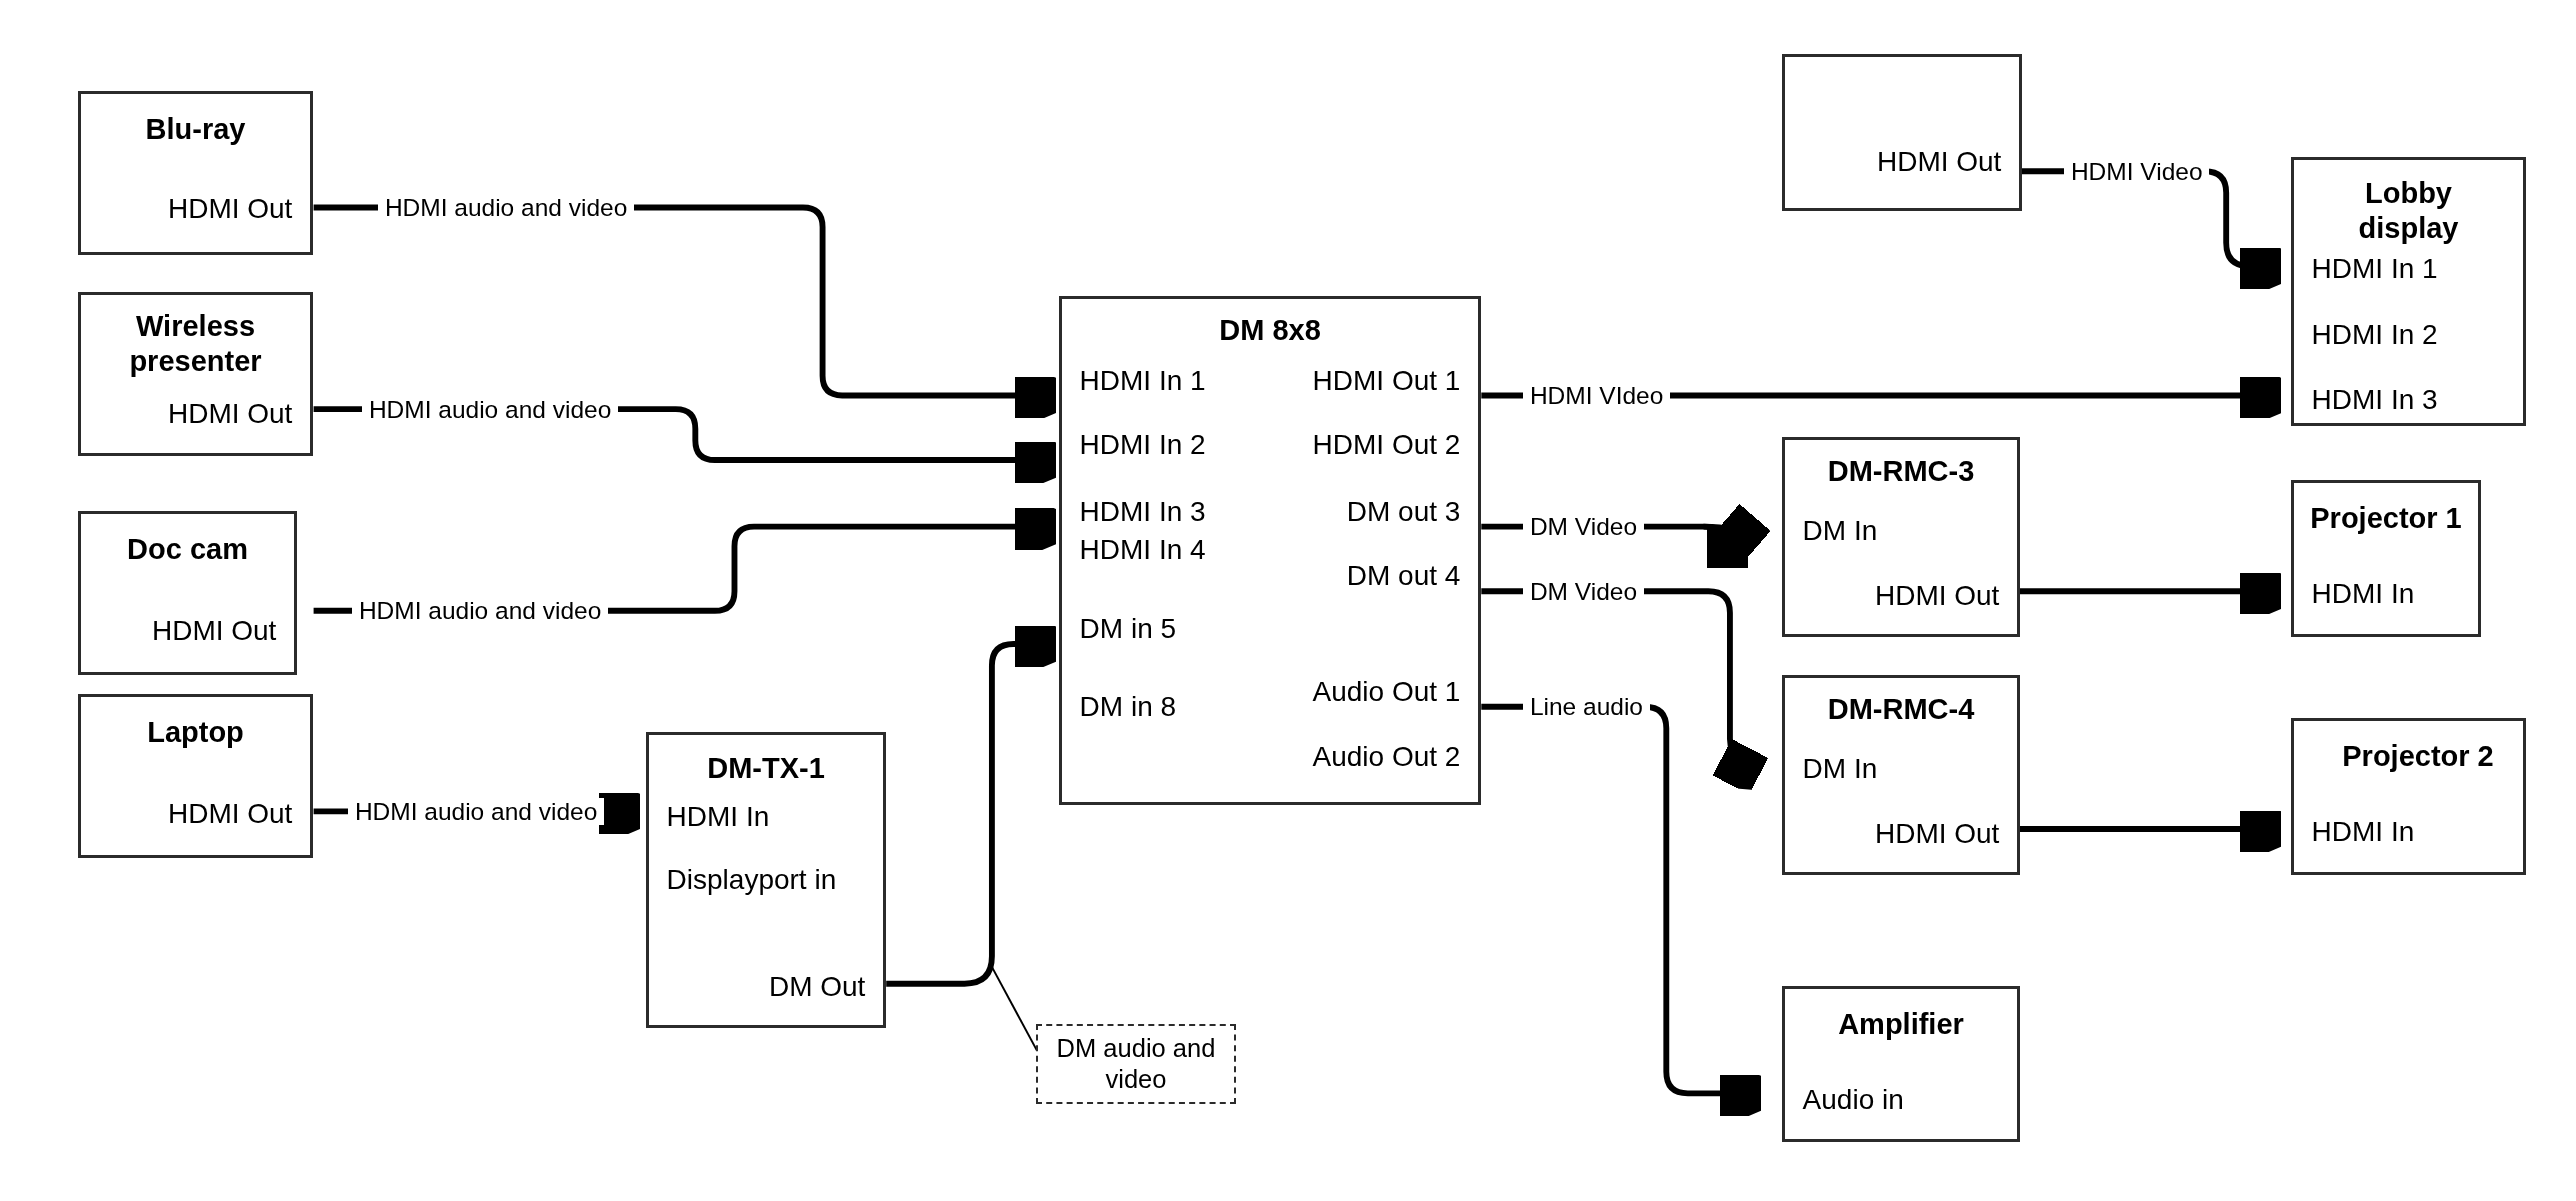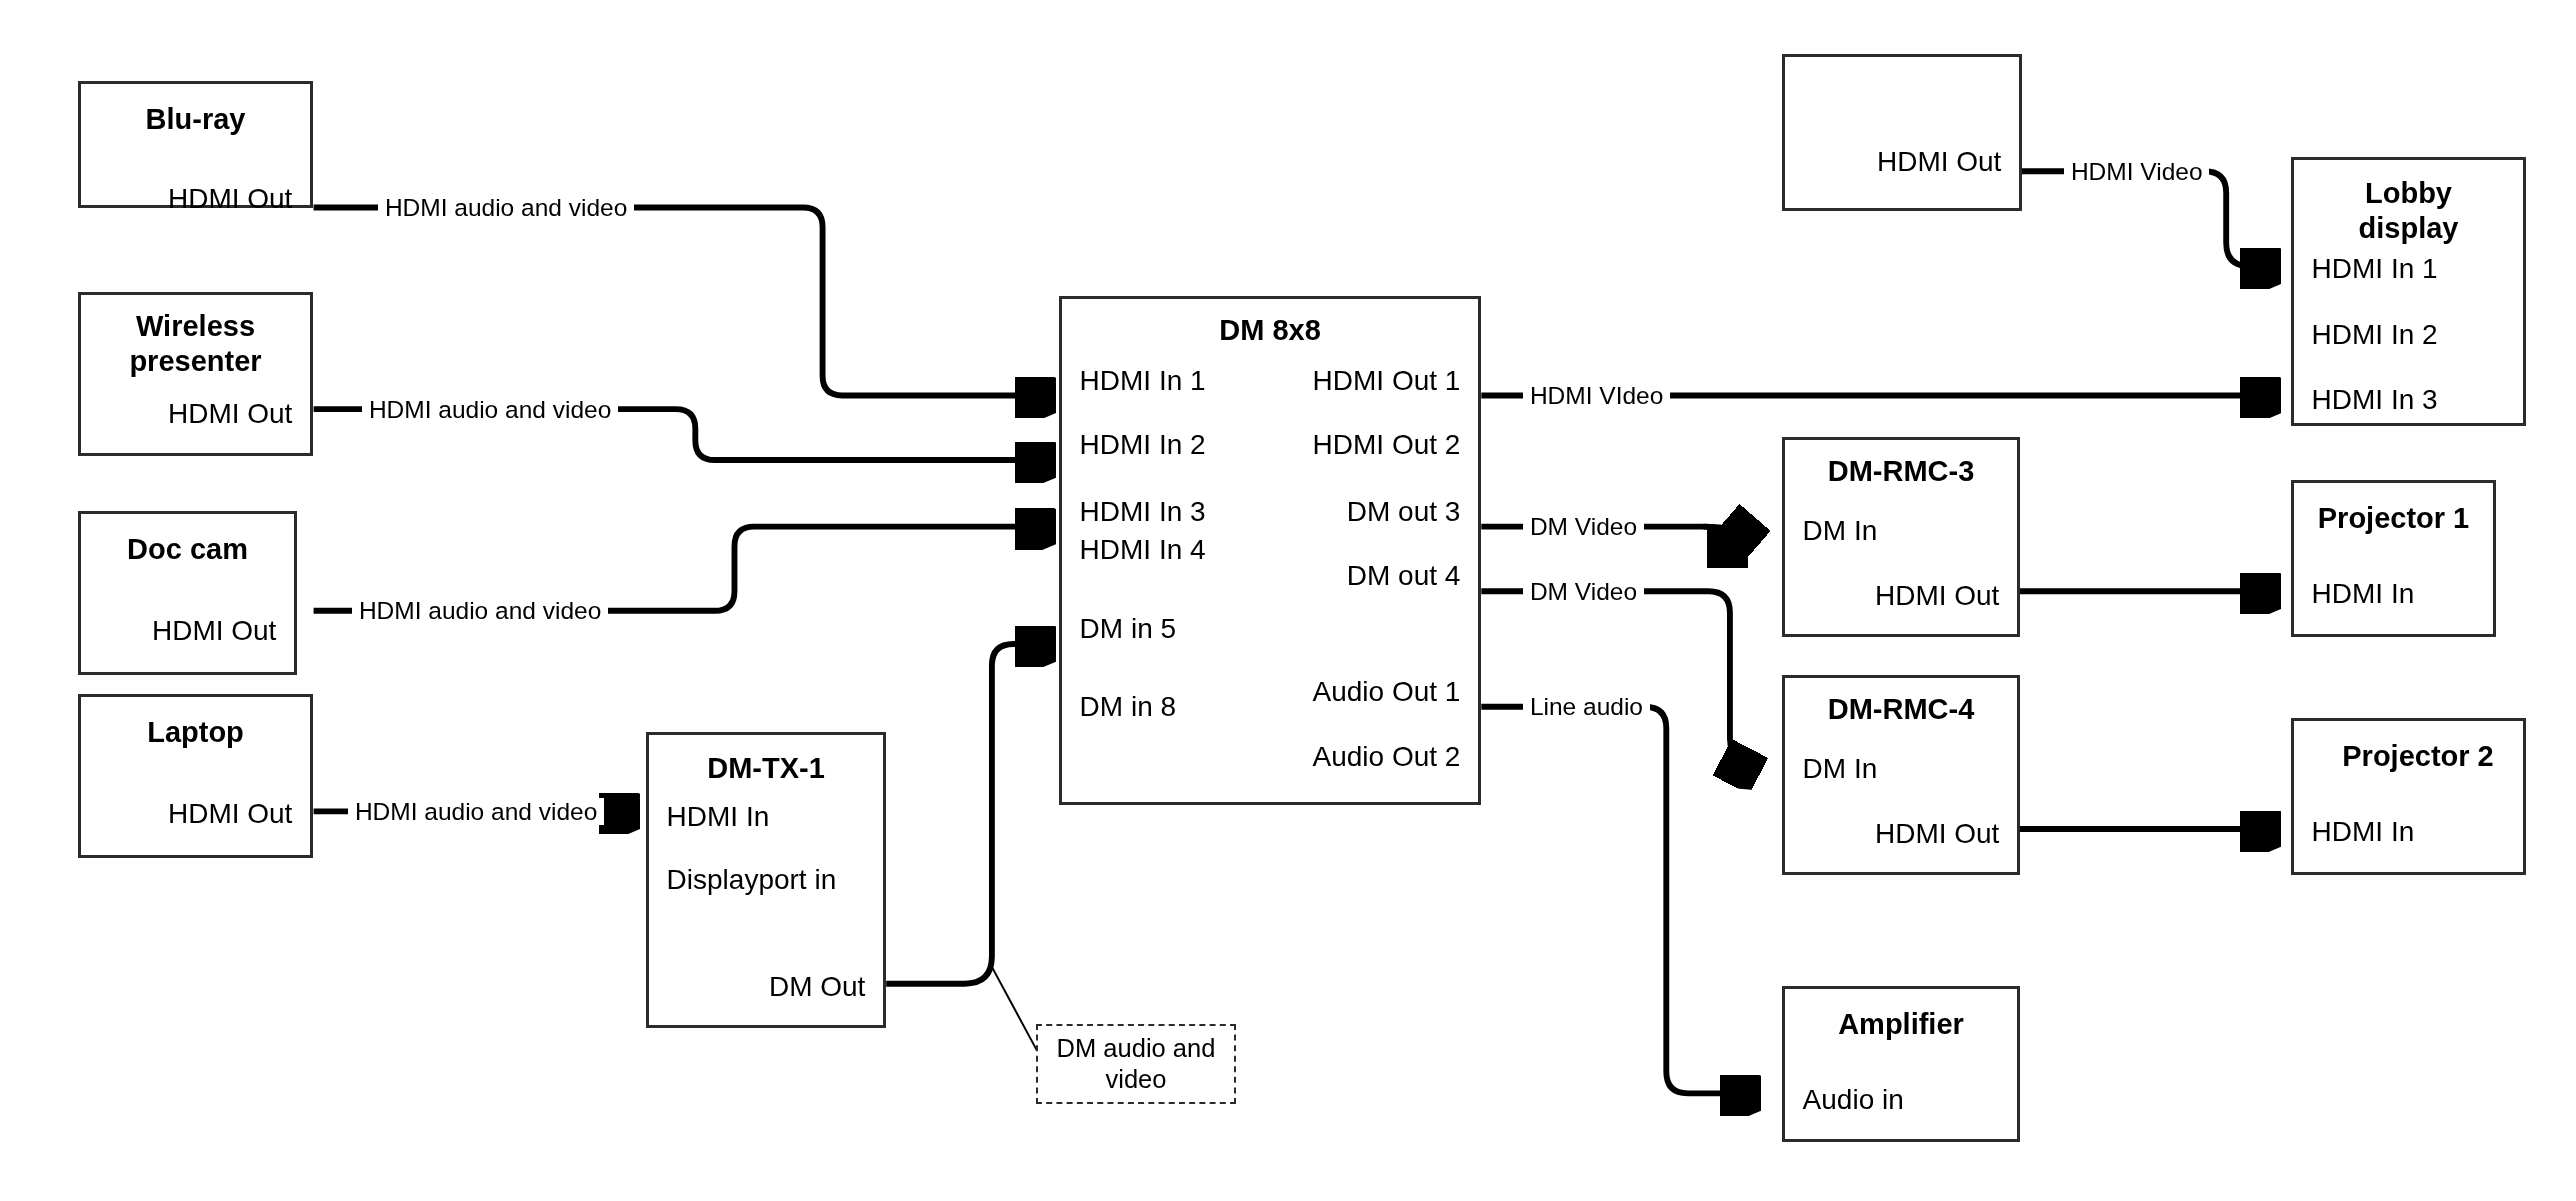--- a/index.html
+++ b/index.html
@@ -140,21 +140,21 @@
   <div class="link-label" style="left:1523px; top:382px;">HDMI VIdeo</div>
 
   <div class="link-label" style="left:1523px; top:513px;">DM Video</div>
 
   <div class="link-label" style="left:1523px; top:578px;">DM Video</div>
 
   <div class="link-label" style="left:1523px; top:693px;">Line audio</div>
 
   <div class="link-label" style="left:2064px; top:158px;">HDMI Video</div>
 
-  <div class="node" style="left:78px; top:81px; width:235px; height:127px;">
+  <div class="node" style="left:78px; top:91px; width:235px; height:164px;">
     <div class="node-title" style="top:17.6px;">Blu-ray</div>
     <div class="port right" style="top:98px;">HDMI Out</div>
   </div>
 
   <div class="node" style="left:78px; top:292px; width:235px; height:164px;">
     <div class="node-title" style="top:13.7px;">Wireless
 presenter</div>
     <div class="port right" style="top:102px;">HDMI Out</div>
   </div>
 
@@ -212,21 +212,21 @@
     <div class="port left" style="top:74px;">DM In</div>
     <div class="port right" style="top:139px;">HDMI Out</div>
   </div>
 
   <div class="node" style="left:1782px; top:675px; width:238px; height:200px;">
     <div class="node-title" style="top:13.7px;">DM-RMC-4</div>
     <div class="port left" style="top:74px;">DM In</div>
     <div class="port right" style="top:139px;">HDMI Out</div>
   </div>
 
-  <div class="node" style="left:2291px; top:480px; width:205px; height:157px;">
+  <div class="node" style="left:2291px; top:480px; width:190px; height:157px;">
     <div class="node-title" style="top:17.6px;">Projector 1</div>
     <div class="port left" style="top:94px;">HDMI In</div>
   </div>
 
   <div class="node" style="left:2291px; top:718px; width:235px; height:157px;">
     <div class="node-title" style="top:17.6px;margin-left:19px;">Projector 2</div>
     <div class="port left" style="top:94px;">HDMI In</div>
   </div>
 
   <div class="node" style="left:1782px; top:986px; width:238px; height:156px;">

